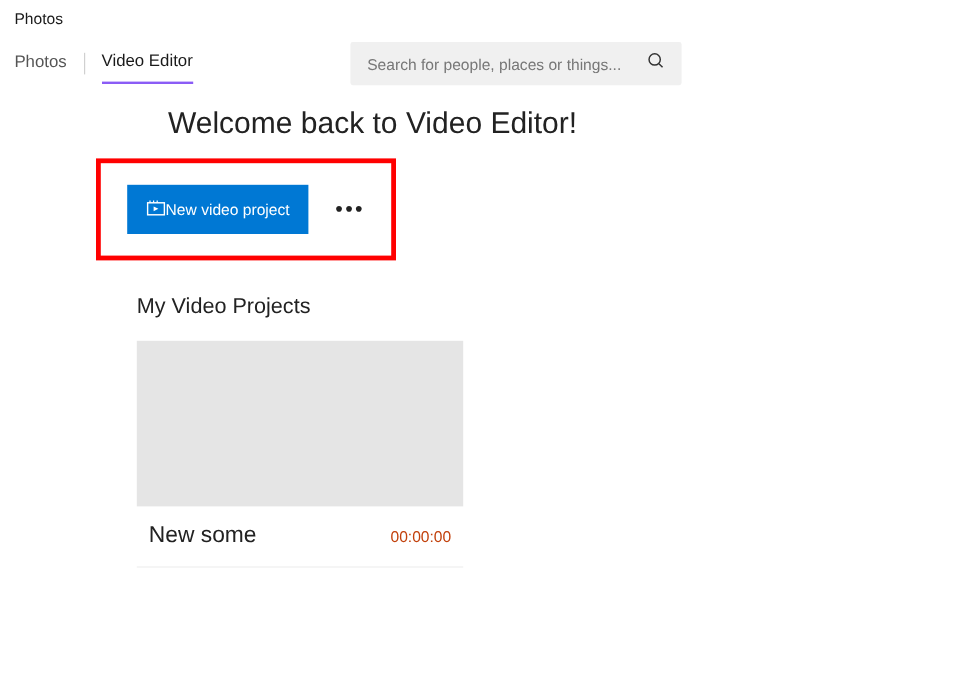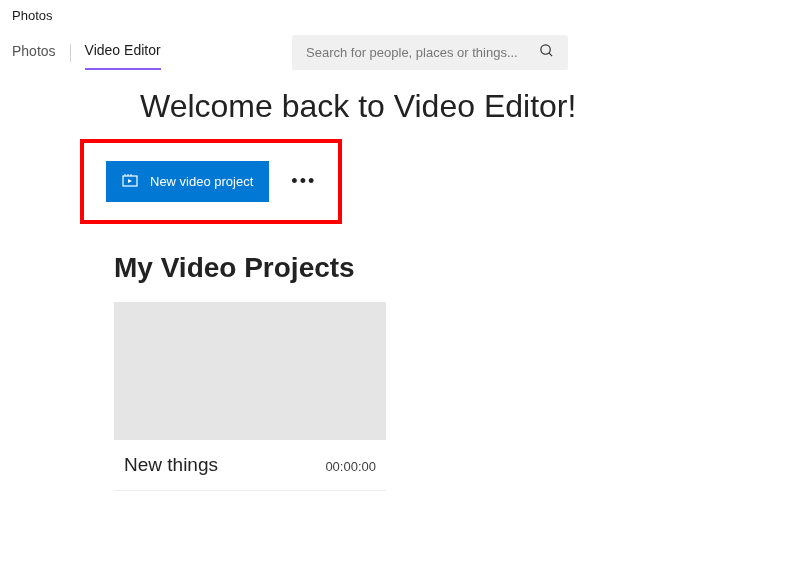--- a/index.html
+++ b/index.html
@@ -57,57 +57,57 @@
       font-size: 13px;
       flex: 1;
       color: #444;
       font-family: inherit;
     }
     .search-input::placeholder { color: #777; }
     .content {
       padding: 18px 0 0 140px;
     }
     .welcome-title {
-      font-size: 32px;
+      font-size: 25px;
       font-weight: 400;
       color: #222;
     }
     .highlight-frame {
       border: 4px solid #ff0000;
       display: inline-flex;
       align-items: center;
       padding: 18px 18px 18px 22px;
       gap: 18px;
       margin-top: 14px;
       margin-left: -60px;
     }
     .new-project-btn {
       background: #0078d4;
       color: #ffffff;
       border: none;
       padding: 12px 16px;
       font-size: 13px;
       display: flex;
       align-items: center;
-      gap: 12px;
+      gap: 0;
       cursor: pointer;
       font-family: inherit;
     }
     .more-btn {
       background: transparent;
       border: none;
       font-size: 18px;
       letter-spacing: 2px;
       cursor: pointer;
       color: #222;
       padding: 6px 4px;
     }
     .section-title {
-      font-size: 28px;
-      font-weight: 700;
+      font-size: 18px;
+      font-weight: 400;
       margin-top: 28px;
       margin-left: -26px;
       color: #222;
     }
     .project-card {
       width: 272px;
       margin-top: 18px;
       margin-left: -26px;
       border-bottom: 1px solid #eee;
       padding-bottom: 14px;
@@ -126,21 +126,21 @@
       justify-content: space-between;
       align-items: baseline;
     }
     .project-name {
       font-size: 19px;
       font-weight: 400;
       color: #222;
     }
     .project-duration {
       font-size: 13px;
-      color: #404040;
+      color: #c2410c;
     }
     .project-modified {
       font-size: 13px;
       color: #777;
       margin-top: 6px;
     }
     .missing-link {
       display: inline-block;
       margin-top: 60px;
       margin-left: -22px;
@@ -191,19 +191,19 @@
       <span>•••</span>
     </button>
   </div>
 
   <h2 class="section-title">My Video Projects</h2>
 
   <div class="project-card">
     <div class="project-thumb"></div>
     <div class="project-info">
       <div class="project-row1">
-        <span class="project-name">New things</span>
+        <span class="project-name">New some</span>
         <span class="project-duration">00:00:00</span>
       </div>
     </div>
   </div>
 
 </div>
 
 </body></html>

